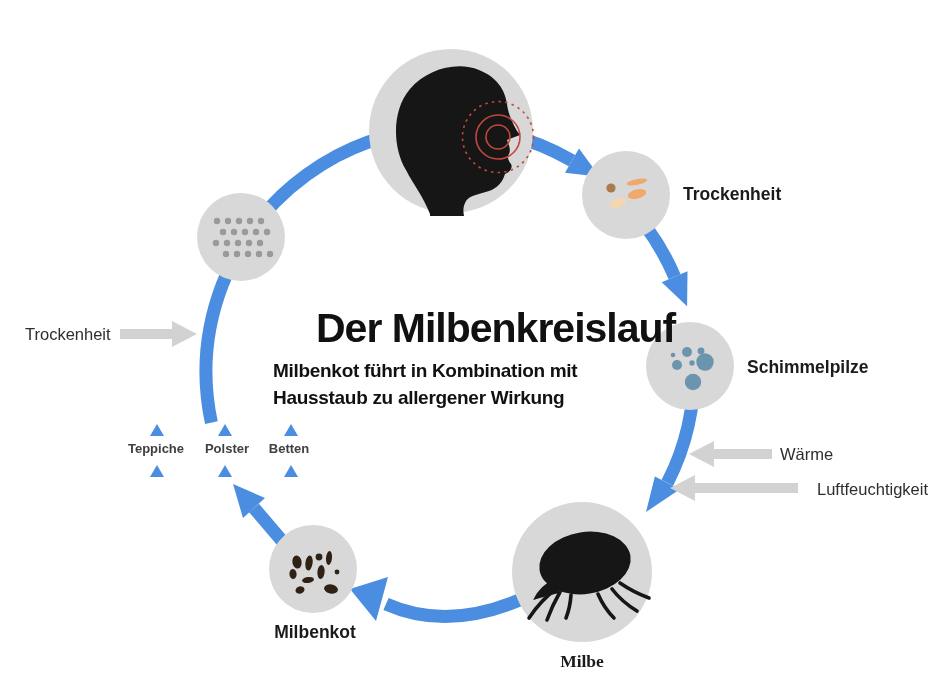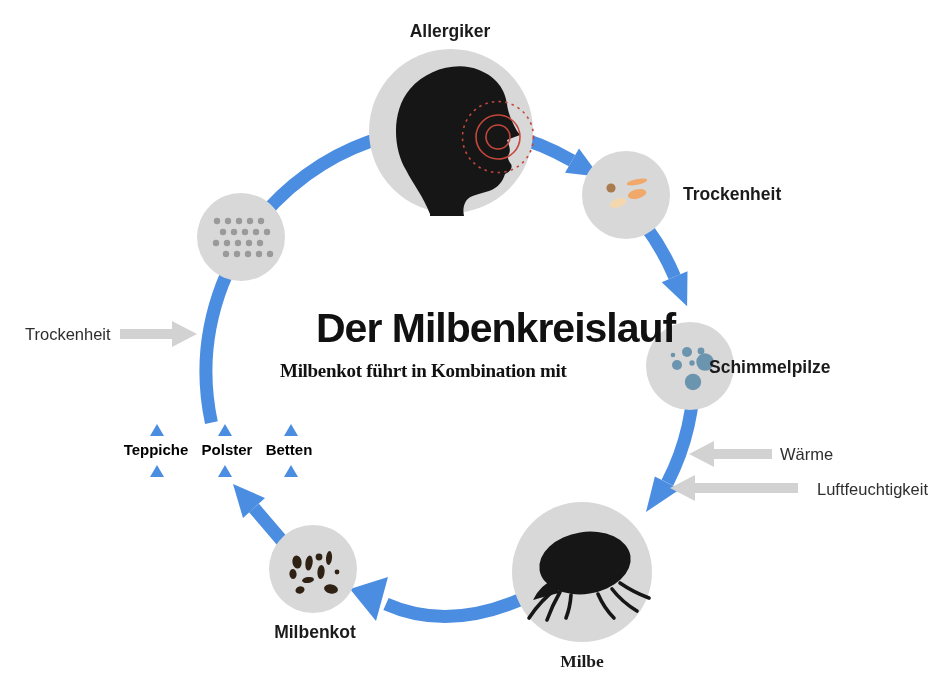--- a/index.html
+++ b/index.html
@@ -5,28 +5,28 @@
   html,body{margin:0;padding:0;background:#ffffff;}
   #stage{
     position:relative;width:946px;height:691px;background:#ffffff;overflow:hidden;
     font-family:"Liberation Sans","DejaVu Sans",sans-serif;
   }
   #diagram-svg{position:absolute;left:0;top:0;}
   .lbl{position:absolute;color:#1b1b1b;font-weight:700;font-size:17.5px;white-space:nowrap;}
   .lbl.center{text-align:center;}
   .lbl.right{text-align:right;}
   .influence{position:absolute;color:#2e2e2e;font-weight:400;font-size:16.5px;white-space:nowrap;}
-  .loc{position:absolute;color:#000000;font-weight:700;font-size:15px;text-align:center;width:80px;}
+  .loc{position:absolute;color:#404040;font-weight:700;font-size:13px;text-align:center;width:80px;}
   #title{
     position:absolute;left:276px;top:305px;font-size:41px;font-weight:700;
     color:#111111;letter-spacing:-1px;white-space:nowrap;margin-left:40px;
   }
   .subtitle{
-    position:absolute;left:280px;font-size:19px;font-weight:700;color:#111111;
-    letter-spacing:-0.3px;white-space:nowrap;font-family:Liberation Serif, serif;
+    position:absolute;left:273px;font-size:19px;font-weight:700;color:#111111;
+    letter-spacing:-0.3px;white-space:nowrap;
   }
 </style>
 </head>
 <body>
 
 <div id="stage">
 
   <svg id="diagram-svg" width="946" height="691" viewBox="0 0 946 691">
 
     <g stroke="#4a8de1" stroke-width="13" fill="none">
@@ -162,24 +162,24 @@
       <polygon points="225,424 218,436 232,436"></polygon>
       <polygon points="291,424 284,436 298,436"></polygon>
       <polygon points="157,465 150,477 164,477"></polygon>
       <polygon points="225,465 218,477 232,477"></polygon>
       <polygon points="291,465 284,477 298,477"></polygon>
     </g>
   </svg>
 
   <div id="title">Der Milbenkreislauf</div>
   <div class="subtitle" style="top:360px;">Milbenkot führt in Kombination mit</div>
+  <div class="subtitle" style="top:387px;">Hausstaub zu allergener Wirkung</div>
 
-  <div class="lbl center" style="left:370px;top:21px;width:160px;">Allergiker</div>
   <div class="lbl" style="left:683px;top:184px;">Trockenheit</div>
-  <div class="lbl" style="left:709px;top:357px;">Schimmelpilze</div>
+  <div class="lbl" style="left:747px;top:357px;">Schimmelpilze</div>
   <div class="lbl center" style="left:532px;top:651px;width:100px;font-family:Liberation Serif, serif;">Milbe</div>
   <div class="lbl center" style="left:255px;top:622px;width:120px;">Milbenkot</div>
 
   <div class="influence" style="left:25px;top:325px;">Trockenheit</div>
   <div class="influence" style="left:780px;top:445px;">Wärme</div>
   <div class="influence" style="left:817px;top:480px;">Luftfeuchtigkeit</div>
 
   <div class="loc" style="left:116px;top:441px;">Teppiche</div>
   <div class="loc" style="left:187px;top:441px;">Polster</div>
   <div class="loc" style="left:249px;top:441px;text-align:center;">Betten</div>

